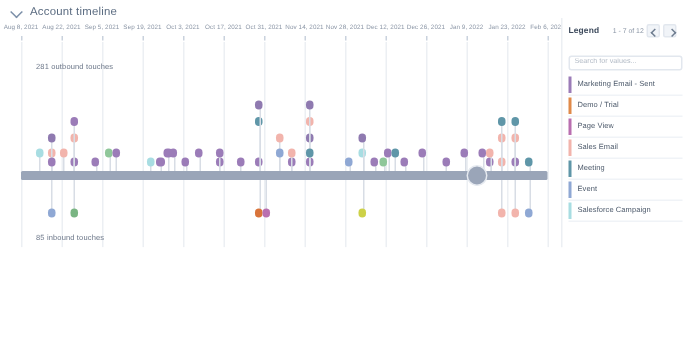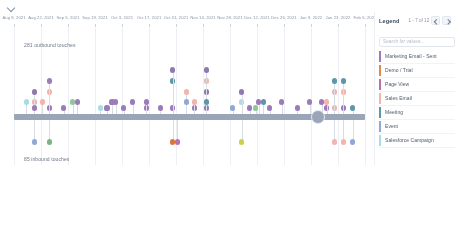--- a/index.html
+++ b/index.html
@@ -226,20 +226,21 @@
     white-space: nowrap;
     overflow: hidden;
     letter-spacing: .05px;
   }
 </style>
 </head>
 <body>
 
 <div id="panel-header">
   <span id="collapse-chevron"></span>
+  <span id="panel-title">Account timeline</span>
 </div>
 
 <div id="chart-region">
 
   <div id="axis-labels">
       <div class="axis-tick-label" style="left: 14px;">Aug 8, 2021</div>
       <div class="axis-tick-mark" style="left: 14px;"></div>
       <div class="axis-tick-label" style="left: 41px;">Aug 22, 2021</div>
       <div class="axis-tick-mark" style="left: 41px;"></div>
       <div class="axis-tick-label" style="left: 68px;">Sep 5, 2021</div>

